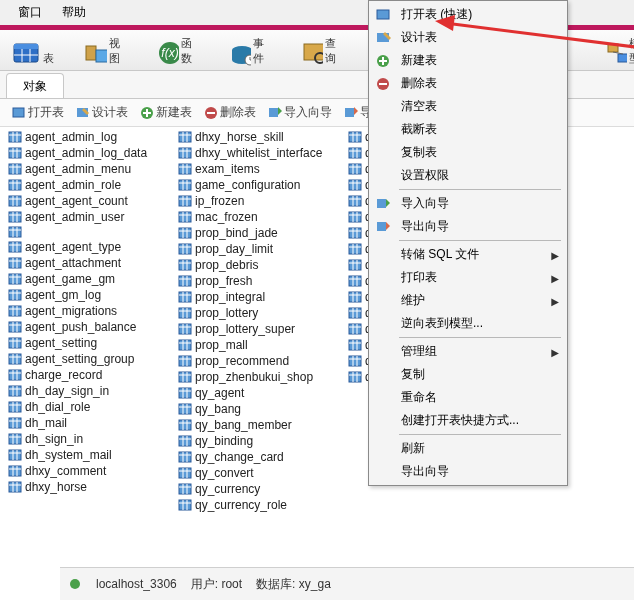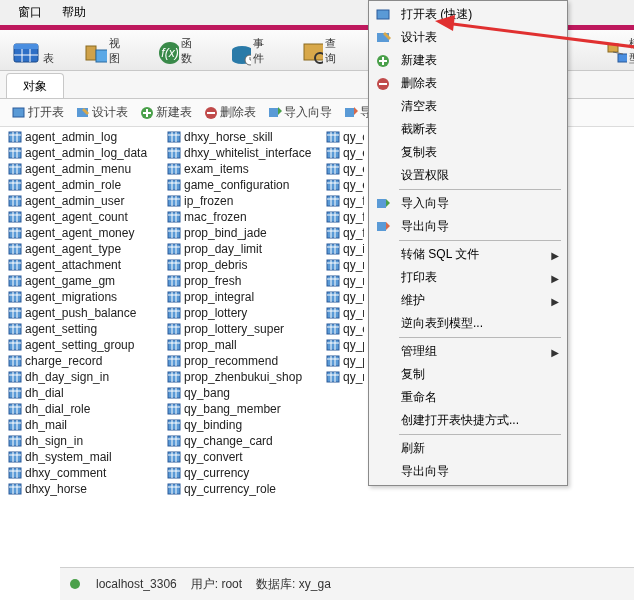--- a/index.html
+++ b/index.html
@@ -8,21 +8,21 @@
 .menubar span { padding: 2px 10px; cursor: default; }
 .toolbar { display: flex; align-items: flex-end; padding: 6px 10px 4px; background: linear-gradient(#fcfcfc,#eaeaea); border-bottom: 1px solid #c8c8c8; gap: 28px; }
 .tool { display: flex; flex-direction: row; align-items: flex-end; gap: 2px; width: 44px; }
 .tool .ticon { width: 32px; height: 26px; }
 .tool .tlabel { font-size: 11px; color: #333; }
 .tabbar { display: flex; background: #f6f6f6; border-bottom: 1px solid #c8c8c8; padding: 2px 6px 0; }
 .tab { padding: 4px 16px 3px; background: #fff; border: 1px solid #c8c8c8; border-bottom: none; border-radius: 4px 4px 0 0; font-size: 12px; margin-right: 16px; }
 .actionbar { display: flex; gap: 4px; padding: 4px 8px; background: #fafafa; border-bottom: 1px solid #dcdcdc; align-items: center; }
 .abtn { display: flex; align-items: center; gap: 2px; padding: 1px 4px; cursor: default; color: #444; }
 .abtn svg { width: 14px; height: 14px; }
-.tablegrid { display: flex; padding: 2px 6px; gap: 4px; }
+.tablegrid { display: flex; padding: 2px 6px; gap: 15px; }
 .col { width: 155px; }
 .trow { display: flex; align-items: center; gap: 3px; padding: 1px 2px; white-space: nowrap; overflow: hidden; color: #222; }
 .trow.selected { background: #2f6fd6; color: #fff; }
 .ticon-t { width: 14px; height: 12px; flex-shrink: 0; }
 .ctxmenu { position: absolute; left: 368px; top: 0; width: 200px; background: #f4f4f4; border: 1px solid #8a8a8a; box-shadow: 2px 2px 4px rgba(0,0,0,0.2); padding: 2px; }
 .ctxmenu .mi { display: flex; align-items: center; gap: 8px; padding: 3px 14px 3px 4px; position: relative; }
 .ctxmenu .sep { height: 1px; background: #b8b8b8; margin: 2px 4px 2px 28px; }
 .ctxmenu .micon { width: 18px; height: 16px; flex-shrink:0; }
 .ctxmenu .arrow { position: absolute; right: 6px; top: 50%; transform: translateY(-50%); font-size: 10px; color: #333; }
 .redarrow { position: absolute; left: 435px; top: 15px; pointer-events:none; }
@@ -187,39 +187,38 @@
         </svg>
         <span>agent_admin_role</span>
       </div>
       <div class="trow">
         <svg class="ticon-t">
           <rect x="1" y="1" width="12" height="10" fill="#5a9ad6" stroke="#2a5a9a"></rect>
           <line x1="1" y1="4" x2="13" y2="4" stroke="#fff"></line>
           <line x1="5" y1="1" x2="5" y2="11" stroke="#fff"></line>
           <line x1="9" y1="1" x2="9" y2="11" stroke="#fff"></line>
         </svg>
+        <span>agent_agent_count</span>
+      </div>
+      <div class="trow">
+        <svg class="ticon-t">
+          <rect x="1" y="1" width="12" height="10" fill="#5a9ad6" stroke="#2a5a9a"></rect>
+          <line x1="1" y1="4" x2="13" y2="4" stroke="#fff"></line>
+          <line x1="5" y1="1" x2="5" y2="11" stroke="#fff"></line>
+          <line x1="9" y1="1" x2="9" y2="11" stroke="#fff"></line>
+        </svg>
         <span>agent_admin_user</span>
       </div>
       <div class="trow">
         <svg class="ticon-t">
           <rect x="1" y="1" width="12" height="10" fill="#5a9ad6" stroke="#2a5a9a"></rect>
           <line x1="1" y1="4" x2="13" y2="4" stroke="#fff"></line>
           <line x1="5" y1="1" x2="5" y2="11" stroke="#fff"></line>
           <line x1="9" y1="1" x2="9" y2="11" stroke="#fff"></line>
         </svg>
-        <span>agent_agent_count</span>
-      </div>
-      <div class="trow">
-        <svg class="ticon-t">
-          <rect x="1" y="1" width="12" height="10" fill="#5a9ad6" stroke="#2a5a9a"></rect>
-          <line x1="1" y1="4" x2="13" y2="4" stroke="#fff"></line>
-          <line x1="5" y1="1" x2="5" y2="11" stroke="#fff"></line>
-          <line x1="9" y1="1" x2="9" y2="11" stroke="#fff"></line>
-        </svg>
-        <span>agent_agent_money</span>
       </div>
       <div class="trow">
         <svg class="ticon-t">
           <rect x="1" y="1" width="12" height="10" fill="#5a9ad6" stroke="#2a5a9a"></rect>
           <line x1="1" y1="4" x2="13" y2="4" stroke="#fff"></line>
           <line x1="5" y1="1" x2="5" y2="11" stroke="#fff"></line>
           <line x1="9" y1="1" x2="9" y2="11" stroke="#fff"></line>
         </svg>
         <span>agent_agent_type</span>
       </div>
@@ -241,20 +240,29 @@
         </svg>
         <span>agent_game_gm</span>
       </div>
       <div class="trow">
         <svg class="ticon-t">
           <rect x="1" y="1" width="12" height="10" fill="#5a9ad6" stroke="#2a5a9a"></rect>
           <line x1="1" y1="4" x2="13" y2="4" stroke="#fff"></line>
           <line x1="5" y1="1" x2="5" y2="11" stroke="#fff"></line>
           <line x1="9" y1="1" x2="9" y2="11" stroke="#fff"></line>
         </svg>
+        <span>agent_gm_log</span>
+      </div>
+      <div class="trow">
+        <svg class="ticon-t">
+          <rect x="1" y="1" width="12" height="10" fill="#5a9ad6" stroke="#2a5a9a"></rect>
+          <line x1="1" y1="4" x2="13" y2="4" stroke="#fff"></line>
+          <line x1="5" y1="1" x2="5" y2="11" stroke="#fff"></line>
+          <line x1="9" y1="1" x2="9" y2="11" stroke="#fff"></line>
+        </svg>
         <span>agent_migrations</span>
       </div>
       <div class="trow">
         <svg class="ticon-t">
           <rect x="1" y="1" width="12" height="10" fill="#5a9ad6" stroke="#2a5a9a"></rect>
           <line x1="1" y1="4" x2="13" y2="4" stroke="#fff"></line>
           <line x1="5" y1="1" x2="5" y2="11" stroke="#fff"></line>
           <line x1="9" y1="1" x2="9" y2="11" stroke="#fff"></line>
         </svg>
         <span>agent_push_balance</span>
@@ -295,29 +303,20 @@
         </svg>
         <span>dh_day_sign_in</span>
       </div>
       <div class="trow">
         <svg class="ticon-t">
           <rect x="1" y="1" width="12" height="10" fill="#5a9ad6" stroke="#2a5a9a"></rect>
           <line x1="1" y1="4" x2="13" y2="4" stroke="#fff"></line>
           <line x1="5" y1="1" x2="5" y2="11" stroke="#fff"></line>
           <line x1="9" y1="1" x2="9" y2="11" stroke="#fff"></line>
         </svg>
-        <span>dh_dial</span>
-      </div>
-      <div class="trow">
-        <svg class="ticon-t">
-          <rect x="1" y="1" width="12" height="10" fill="#5a9ad6" stroke="#2a5a9a"></rect>
-          <line x1="1" y1="4" x2="13" y2="4" stroke="#fff"></line>
-          <line x1="5" y1="1" x2="5" y2="11" stroke="#fff"></line>
-          <line x1="9" y1="1" x2="9" y2="11" stroke="#fff"></line>
-        </svg>
         <span>dh_dial_role</span>
       </div>
       <div class="trow">
         <svg class="ticon-t">
           <rect x="1" y="1" width="12" height="10" fill="#5a9ad6" stroke="#2a5a9a"></rect>
           <line x1="1" y1="4" x2="13" y2="4" stroke="#fff"></line>
           <line x1="5" y1="1" x2="5" y2="11" stroke="#fff"></line>
           <line x1="9" y1="1" x2="9" y2="11" stroke="#fff"></line>
         </svg>
         <span>dh_mail</span>
@@ -496,20 +495,29 @@
         <span>prop_recommend</span>
       </div>
       <div class="trow">
         <svg class="ticon-t">
           <rect x="1" y="1" width="12" height="10" fill="#5a9ad6" stroke="#2a5a9a"></rect>
           <line x1="1" y1="4" x2="13" y2="4" stroke="#fff"></line>
           <line x1="5" y1="1" x2="5" y2="11" stroke="#fff"></line>
           <line x1="9" y1="1" x2="9" y2="11" stroke="#fff"></line>
         </svg>
         <span>prop_zhenbukui_shop</span>
+      </div>
+      <div class="trow">
+        <svg class="ticon-t">
+          <rect x="1" y="1" width="12" height="10" fill="#5a9ad6" stroke="#2a5a9a"></rect>
+          <line x1="1" y1="4" x2="13" y2="4" stroke="#fff"></line>
+          <line x1="5" y1="1" x2="5" y2="11" stroke="#fff"></line>
+          <line x1="9" y1="1" x2="9" y2="11" stroke="#fff"></line>
+        </svg>
+        <span>qy_agent</span>
       </div>
       <div class="trow">
         <svg class="ticon-t">
           <rect x="1" y="1" width="12" height="10" fill="#5a9ad6" stroke="#2a5a9a"></rect>
           <line x1="1" y1="4" x2="13" y2="4" stroke="#fff"></line>
           <line x1="5" y1="1" x2="5" y2="11" stroke="#fff"></line>
           <line x1="9" y1="1" x2="9" y2="11" stroke="#fff"></line>
         </svg>
         <span>qy_bang</span>
       </div>

